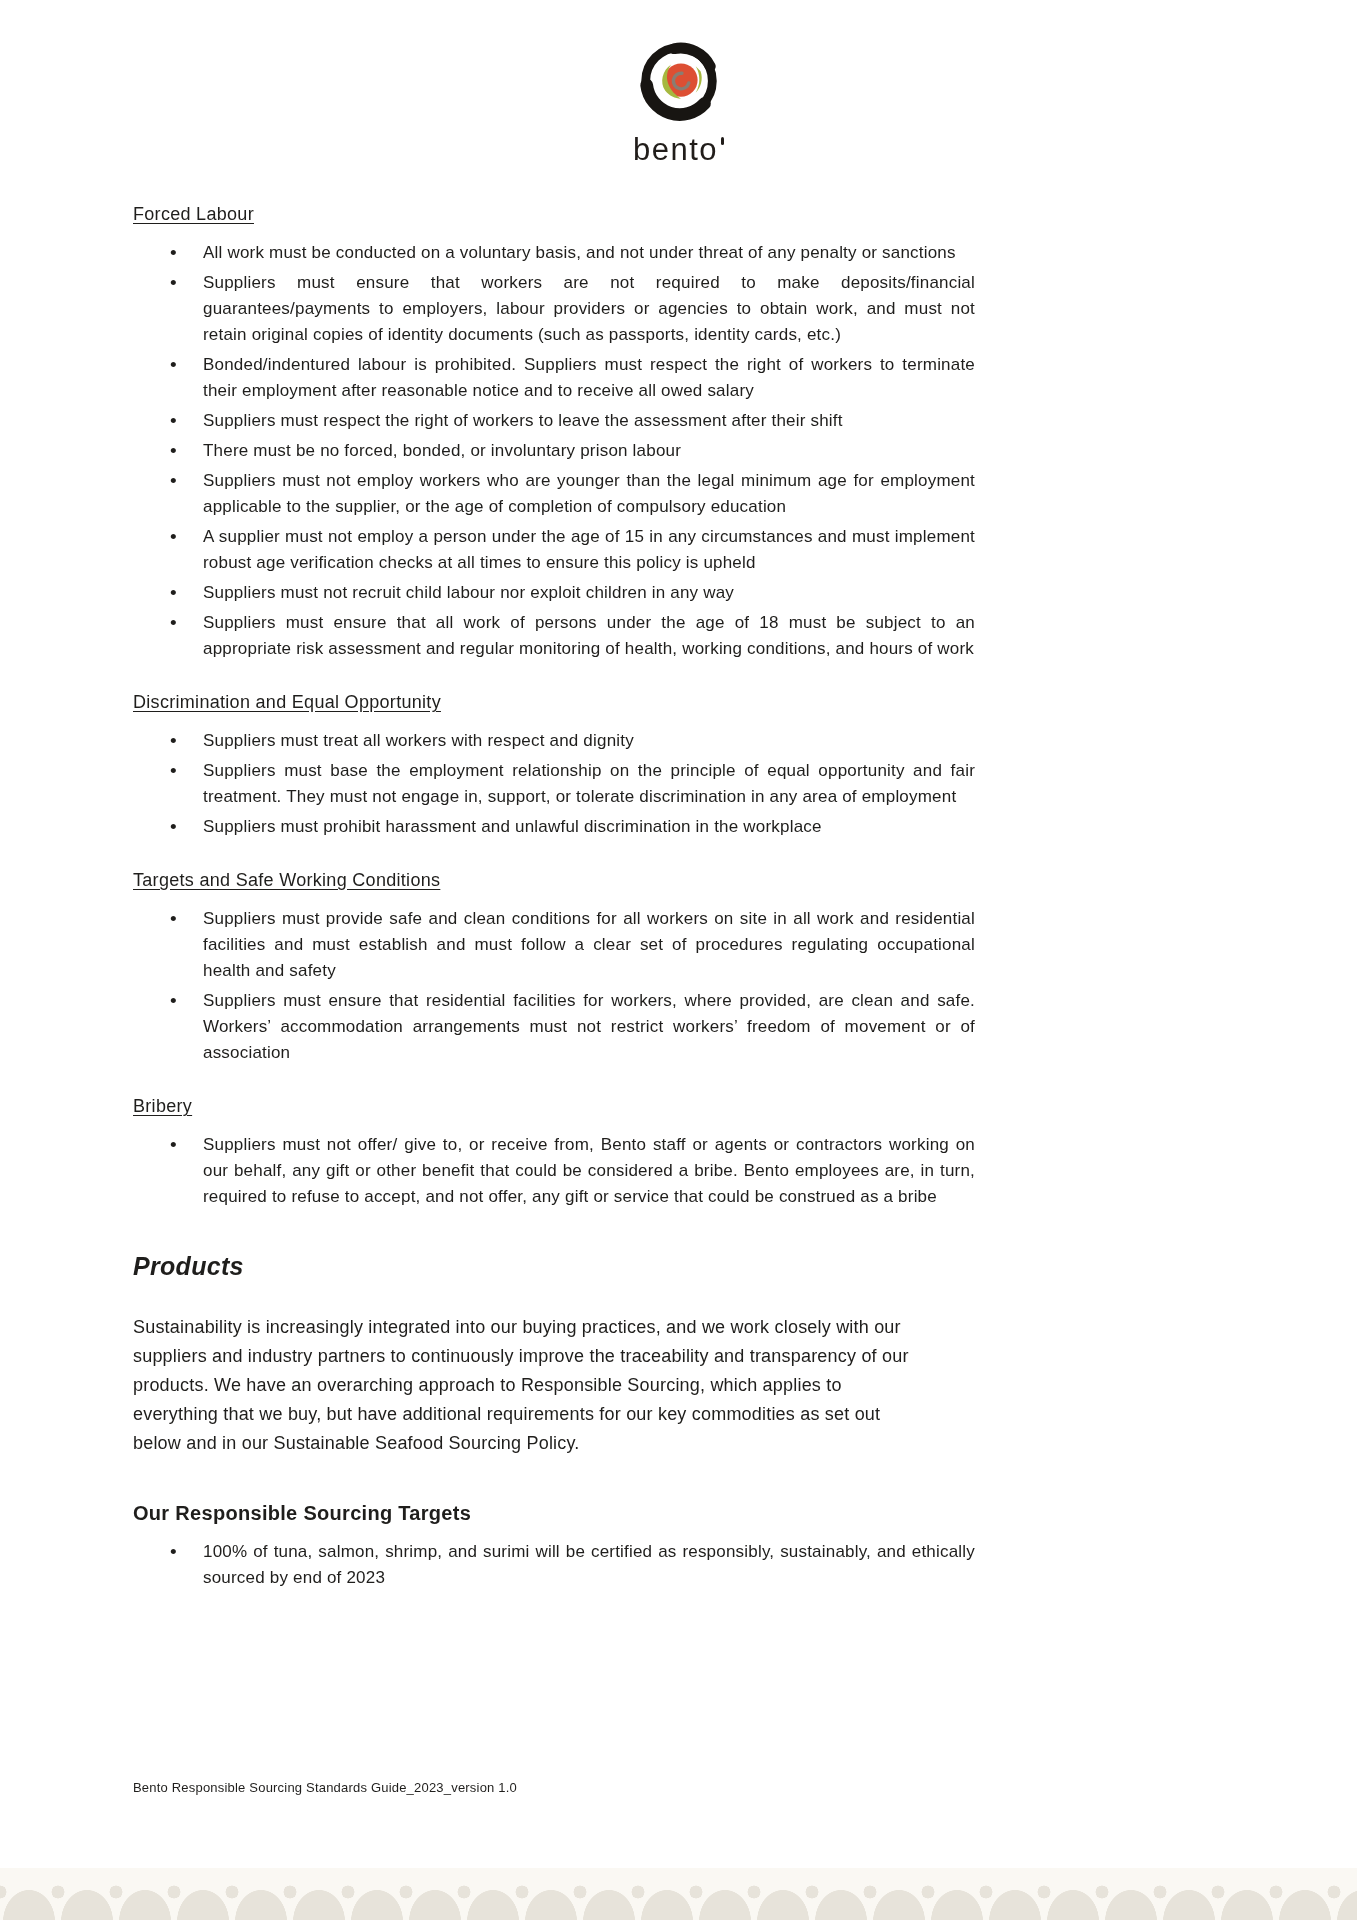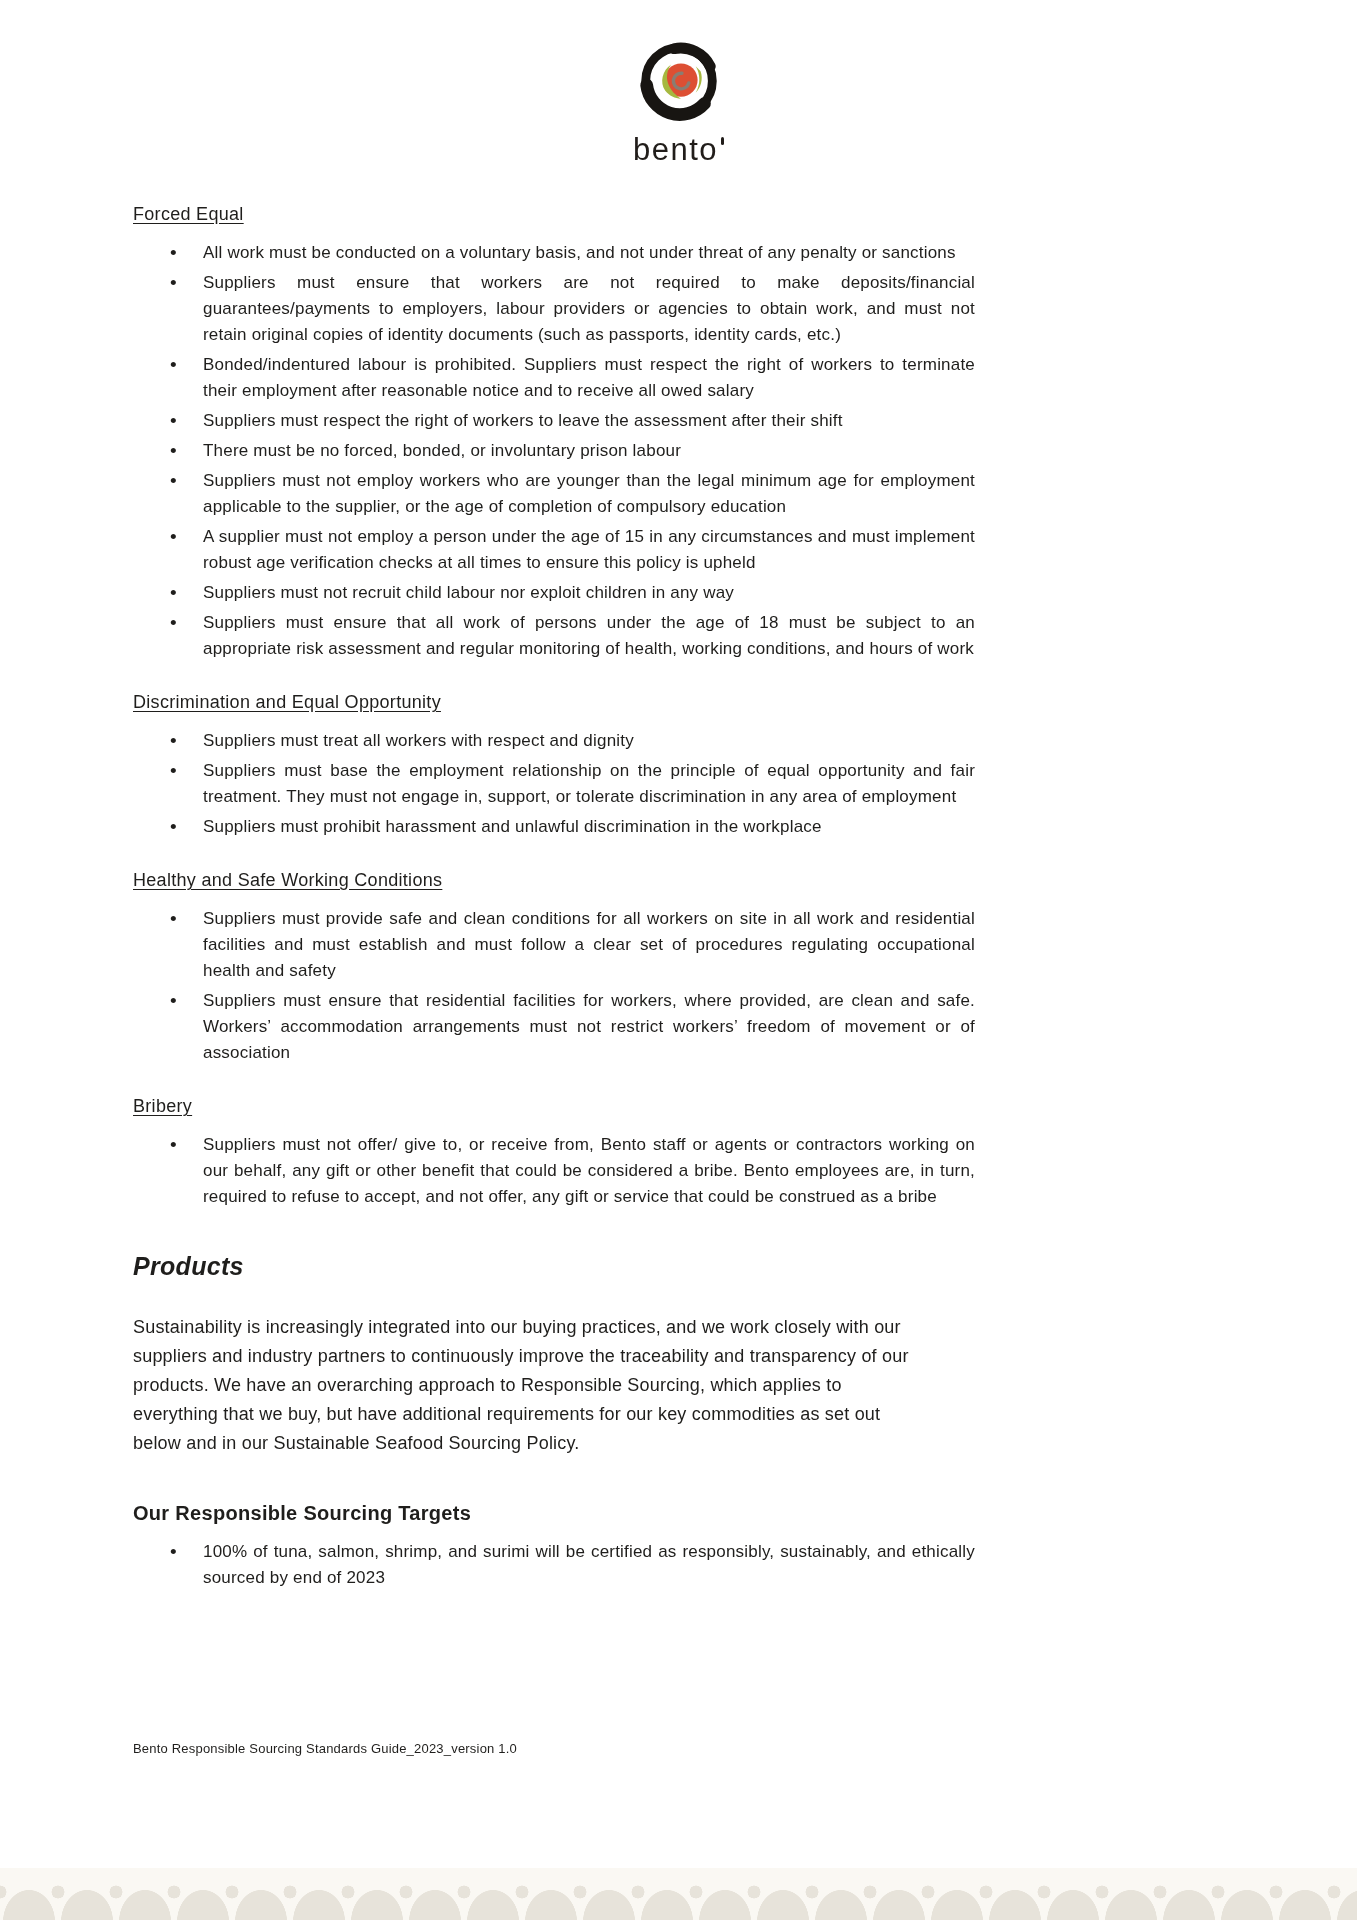--- a/index.html
+++ b/index.html
@@ -40,21 +40,21 @@
   }
   h1.products-h{font-size:25px;font-weight:700;letter-spacing:0.3px;margin:42px 0 0 0;font-style:italic;}
   p.intro{
     font-size:18px;line-height:29px;letter-spacing:0.2px;
     max-width:782px;margin:32px 0 0 0;
   }
   h3.targets-h{font-size:20px;font-weight:700;letter-spacing:0.3px;margin:44px 0 0 0;}
   ul.bullets.targets{margin-top:14px;}
   
   .footer{
-    position:absolute;left:133px;top:1741px;font-size:13px;letter-spacing:0.2px;color:#201f1d;
+    position:absolute;left:133px;top:1780px;font-size:13px;letter-spacing:0.2px;color:#201f1d;
   }
   
   .deco-border{
     position:absolute;left:0;right:0;bottom:0;height:52px;
     background-color:var(--border-band-bg,#faf8f3);
     background-image:
       radial-gradient(circle 6.5px at 0px 24px, var(--border-shape,#e7e3da) 99%, transparent 101%),
       radial-gradient(circle 6.5px at 58px 24px, var(--border-shape,#e7e3da) 99%, transparent 101%),
       radial-gradient(26px 32px at 29px 54px, var(--border-shape,#e7e3da) 99%, transparent 101%);
     background-size:58px 52px;
@@ -76,21 +76,21 @@
       <path d="M67,33 C72,41 72,52 67,60 C72,55 75,46 72,38 Z" style="fill:var(--logo-green,#a6b83f)"></path>
       <path d="M53,40 a8,8 0 1 0 7,10" fill="none" stroke="#8a7d72" stroke-width="3.5" stroke-linecap="round"></path>
     </svg>
     <div class="wordmark-row">
       <span class="wordmark">bento</span><span class="tm-mark"></span>
     </div>
   </div>
 
   <div class="content">
 
-    <h2 class="sec-h first">Forced Equal</h2>
+    <h2 class="sec-h first">Forced Labour</h2>
     <ul class="bullets">
       <li><span>All work must be conducted on a voluntary basis, and not under threat of any penalty or sanctions</span></li>
       <li><span>Suppliers must ensure that workers are not required to make deposits/financial guarantees/payments to employers, labour providers or agencies to obtain work, and must not retain original copies of identity documents (such as passports, identity cards, etc.)</span></li>
       <li><span>Bonded/indentured labour is prohibited. Suppliers must respect the right of workers to terminate their employment after reasonable notice and to receive all owed salary</span></li>
       <li><span>Suppliers must respect the right of workers to leave the assessment after their shift</span></li>
       <li><span>There must be no forced, bonded, or involuntary prison labour</span></li>
     </ul>
 
     <ul class="bullets">
       <li><span>Suppliers must not employ workers who are younger than the legal minimum age for employment applicable to the supplier, or the age of completion of compulsory education</span></li>
@@ -99,21 +99,21 @@
       <li><span>Suppliers must ensure that all work of persons under the age of 18 must be subject to an appropriate risk assessment and regular monitoring of health, working conditions, and hours of work</span></li>
     </ul>
 
     <h2 class="sec-h">Discrimination and Equal Opportunity</h2>
     <ul class="bullets">
       <li><span>Suppliers must treat all workers with respect and dignity</span></li>
       <li><span>Suppliers must base the employment relationship on the principle of equal opportunity and fair treatment. They must not engage in, support, or tolerate discrimination in any area of employment</span></li>
       <li><span>Suppliers must prohibit harassment and unlawful discrimination in the workplace</span></li>
     </ul>
 
-    <h2 class="sec-h">Healthy and Safe Working Conditions</h2>
+    <h2 class="sec-h">Targets and Safe Working Conditions</h2>
     <ul class="bullets">
       <li><span>Suppliers must provide safe and clean conditions for all workers on site in all work and residential facilities and must establish and must follow a clear set of procedures regulating occupational health and safety</span></li>
       <li><span>Suppliers must ensure that residential facilities for workers, where provided, are clean and safe. Workers’ accommodation arrangements must not restrict workers’ freedom of movement or of association</span></li>
     </ul>
 
     <h2 class="sec-h">Bribery</h2>
     <ul class="bullets">
       <li><span>Suppliers must not offer/ give to, or receive from, Bento staff or agents or contractors working on our behalf, any gift or other benefit that could be considered a bribe. Bento employees are, in turn, required to refuse to accept, and not offer, any gift or service that could be construed as a bribe</span></li>
     </ul>
 

